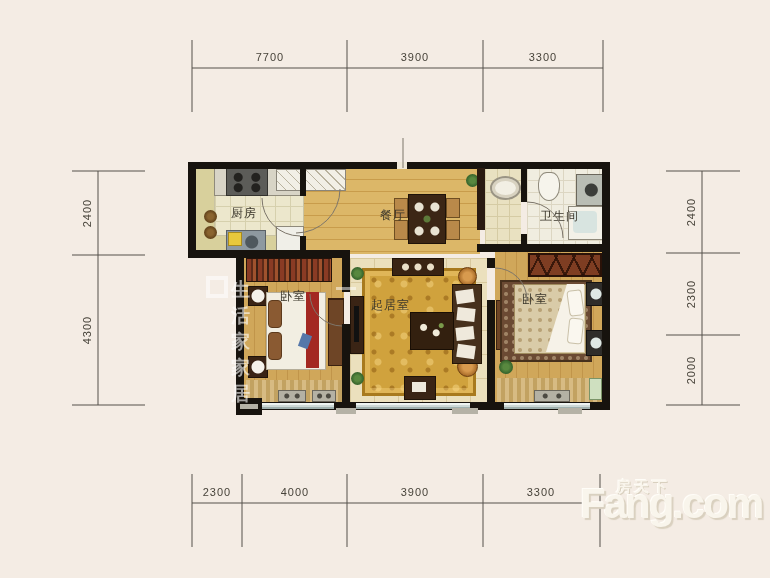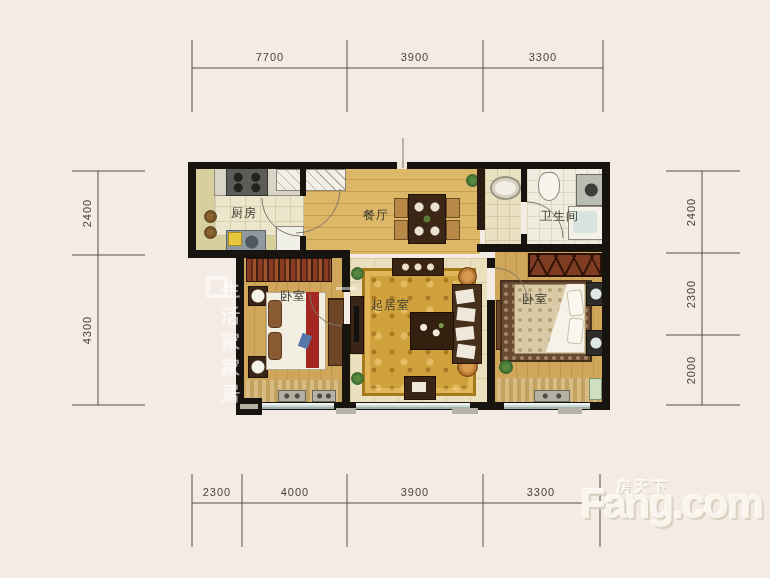--- a/index.html
+++ b/index.html
@@ -7,21 +7,21 @@
   .stage{position:relative;width:770px;height:578px;background:#f4ece4;overflow:hidden;}
   .abs{position:absolute;}
   .wall{position:absolute;background:#17130e;}
   .dimtxt{position:absolute;font-size:11px;line-height:12px;color:#47433a;text-align:center;letter-spacing:1px;width:50px;}
   .vdim{transform:rotate(-90deg);}
   .roomlabel{position:absolute;font-size:12px;line-height:12px;color:#3a362b;white-space:nowrap;letter-spacing:1px;}
   .floor{position:absolute;}
   .overlay-svg{position:absolute;left:0;top:0;z-index:25;pointer-events:none;}
   .watermark{position:absolute;z-index:30;}
   .wm-box{position:absolute;left:206px;top:276px;width:14px;height:14px;border:4px solid rgba(255,255,255,.55);}
-  .wm-text{position:absolute;left:221px;top:277px;font-size:19px;font-weight:bold;color:rgba(255,255,255,.6);letter-spacing:2px;}
+  .wm-text{position:absolute;left:231px;top:277px;font-size:19px;font-weight:bold;color:rgba(255,255,255,.6);letter-spacing:2px;}
   .wm-dash{position:absolute;left:336px;top:287px;width:20px;height:3px;background:rgba(255,255,255,.5);}
   .logo{position:absolute;left:578px;top:470px;width:192px;height:75px;z-index:30;}
   .logo-cn{position:absolute;left:38px;top:8px;font-size:15px;font-weight:bold;color:#f9f5ec;letter-spacing:3px;text-shadow:1px 1px 0 #d9d0bf,-1px -1px 0 #fffdf8;}
   .logo-en{position:absolute;left:2px;top:10px;font-size:42px;font-weight:800;color:#f9f5ec;letter-spacing:-2px;text-shadow:2px 2px 1px #d9d0bf,-1px -1px 0 #fffdf8;}
   .grid-tile{background-image:linear-gradient(#d6d0ad 1px,transparent 1px),linear-gradient(90deg,#d6d0ad 1px,transparent 1px);}
 </style>
 </head>
 <body>
 
 <div class="stage">
@@ -125,21 +125,21 @@
 
   <div class="abs" style="left:262px;top:403px;width:72px;height:6px;background:#cdd8d6;box-shadow:inset 0 2px 0 #eef4f2,inset 0 -2px 0 #9fb0ae;"></div>
   <div class="abs" style="left:356px;top:403px;width:114px;height:6px;background:#cdd8d6;box-shadow:inset 0 2px 0 #eef4f2,inset 0 -2px 0 #9fb0ae;"></div>
   <div class="abs" style="left:504px;top:403px;width:86px;height:6px;background:#cdd8d6;box-shadow:inset 0 2px 0 #eef4f2,inset 0 -2px 0 #9fb0ae;"></div>
   <div class="abs" style="left:240px;top:404px;width:18px;height:5px;background:#b5b2a6;"></div>
   <div class="abs" style="left:336px;top:408px;width:20px;height:6px;background:#b5b2a6;"></div>
   <div class="abs" style="left:452px;top:408px;width:26px;height:6px;background:#b5b2a6;"></div>
   <div class="abs" style="left:558px;top:408px;width:24px;height:6px;background:#b5b2a6;"></div>
 
   <div class="roomlabel" style="left:231px;top:207px;">厨房</div>
-  <div class="roomlabel" style="left:363px;top:209px;">餐厅</div>
+  <div class="roomlabel" style="left:380px;top:209px;">餐厅</div>
   <div class="roomlabel" style="left:540px;top:210px;">卫生间</div>
   <div class="roomlabel" style="left:280px;top:290px;">卧室</div>
   <div class="roomlabel" style="left:371px;top:299px;">起居室</div>
   <div class="roomlabel" style="left:522px;top:293px;">卧室</div>
 
   <div class="dimtxt" style="left:245px;top:51px;">7700</div>
   <div class="dimtxt" style="left:390px;top:51px;">3900</div>
   <div class="dimtxt" style="left:518px;top:51px;">3300</div>
   <div class="dimtxt" style="left:192px;top:486px;">2300</div>
   <div class="dimtxt" style="left:270px;top:486px;">4000</div>

